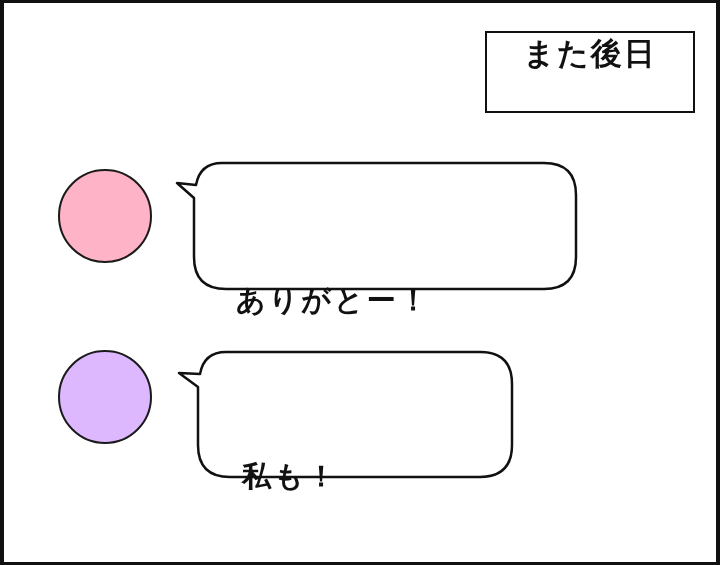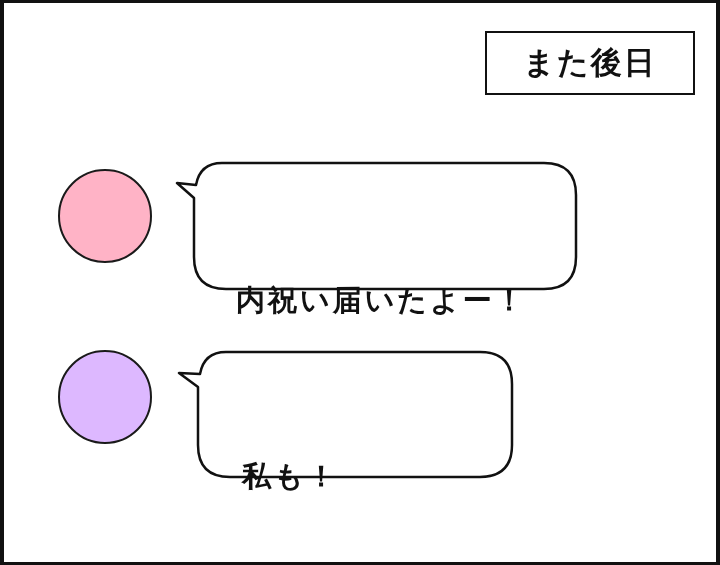--- a/index.html
+++ b/index.html
@@ -8,24 +8,24 @@
     }
     .panel {
       position: absolute; left: 0; top: 0; width: 720px; height: 565px;
       background: #ffffff;
       border: 3px solid #111111;
       border-left-width: 4px;
       border-right-width: 4px;
     }
     .caption-box {
       position: absolute;
-      left: 481px; top: 28px; width: 210px; height: 64px;
+      left: 481px; top: 28px; width: 210px; height: 82px;
       border: 2px solid #111111;
       background: #ffffff;
-      display: flex; align-items: center; justify-content: center;
+      display: flex; align-items: flex-start; justify-content: center;
     }
     .caption-text {
       font-family: "DejaVu Serif", serif;
       font-weight: bold;
       font-size: 31px;
       letter-spacing: 2px;
       color: #111111;
     }
     .avatar {
       position: absolute;
@@ -63,21 +63,20 @@
              L 572 254
              Q 572 286 540 286
              L 222 286
              Q 190 286 190 254
              L 190 195
              L 173 180
              L 192 182
              Q 196 160 218 160 Z" fill="#ffffff" stroke="#111111" stroke-width="2.5" stroke-linejoin="round"></path>
   </svg>
   <div class="bubble-text" style="left:232px; top:192px;">
-    <div>内祝い届いたよー！</div>
     <div>ありがとー！</div>
   </div>
 
   <div class="avatar" id="avatar-1" style="left: 54px; top: 347px; background: rgb(221, 184, 255);"></div>
 
   <svg class="bubble-svg" width="720" height="565">
     <path d="M 222 349
              L 476 349
              Q 508 349 508 381
              L 508 442

